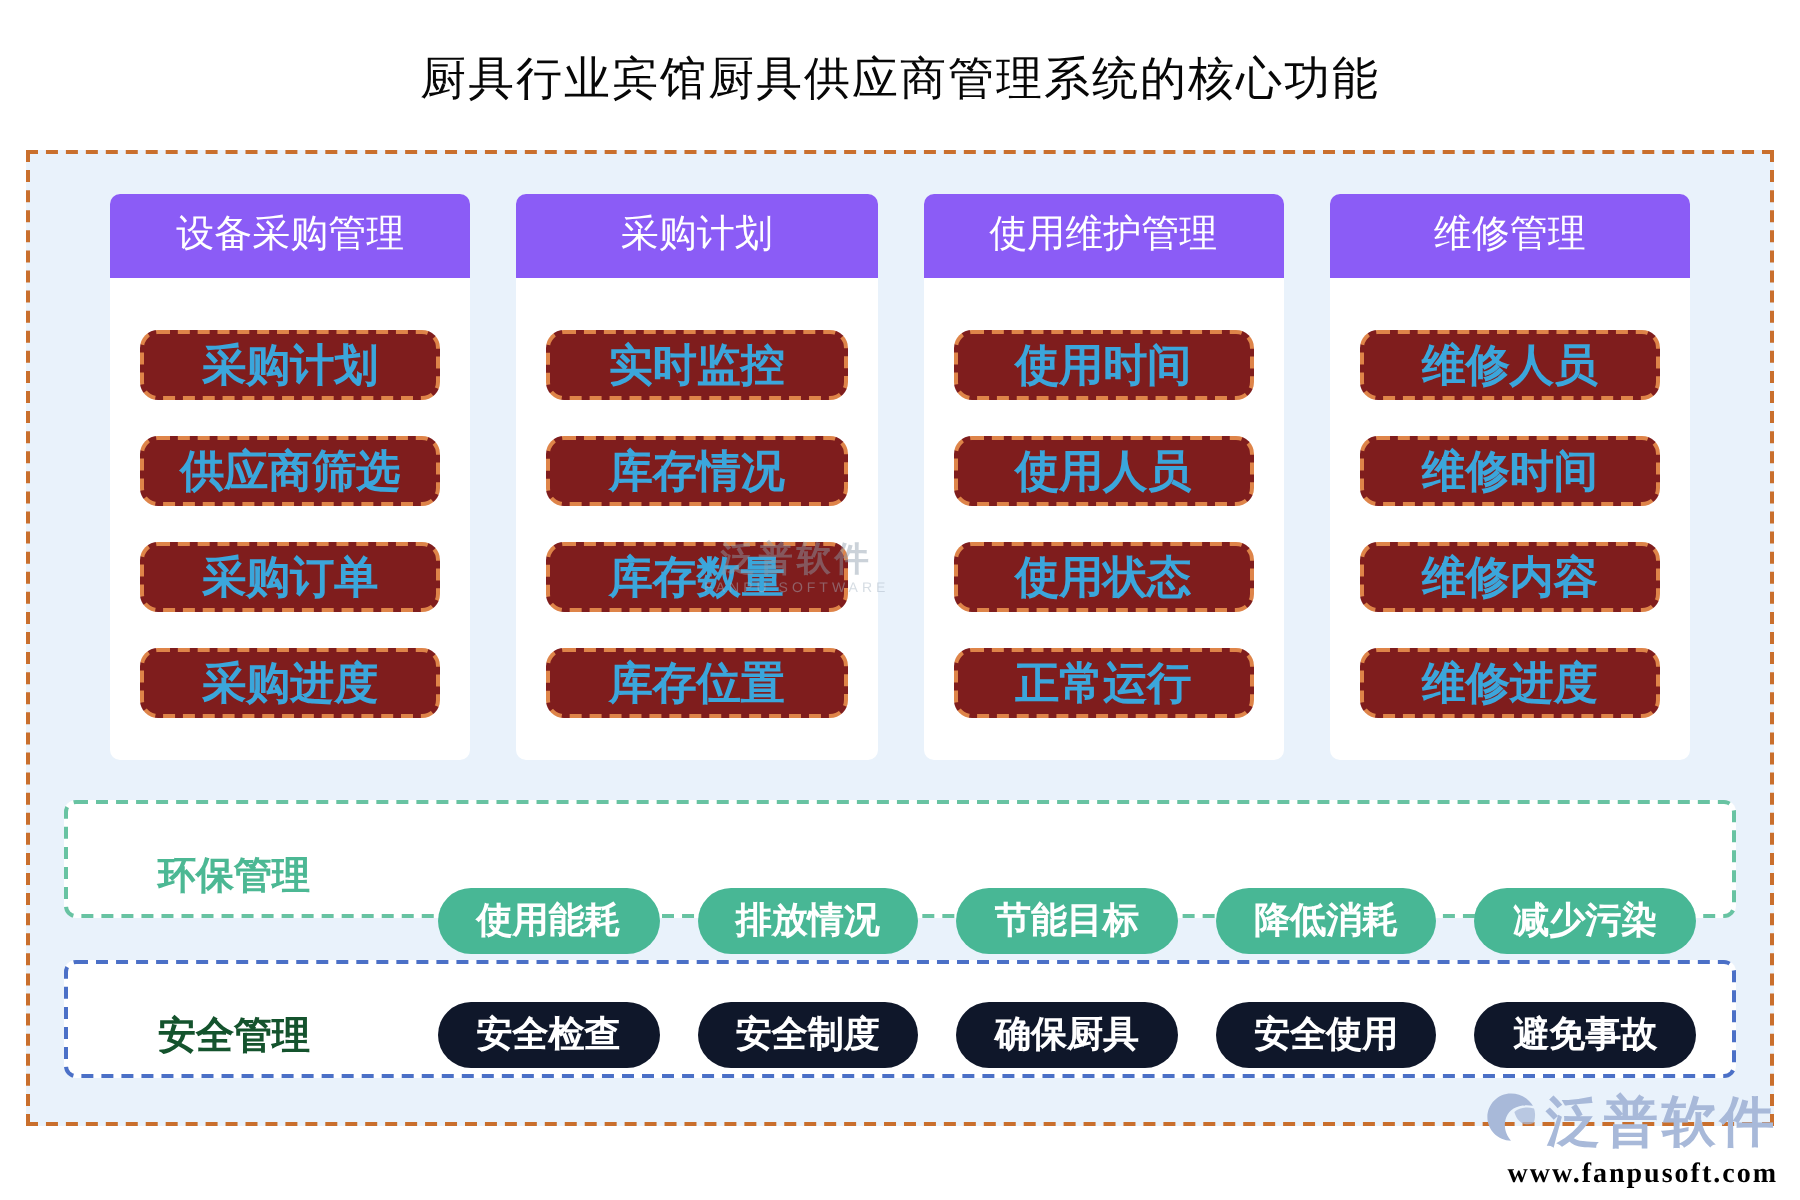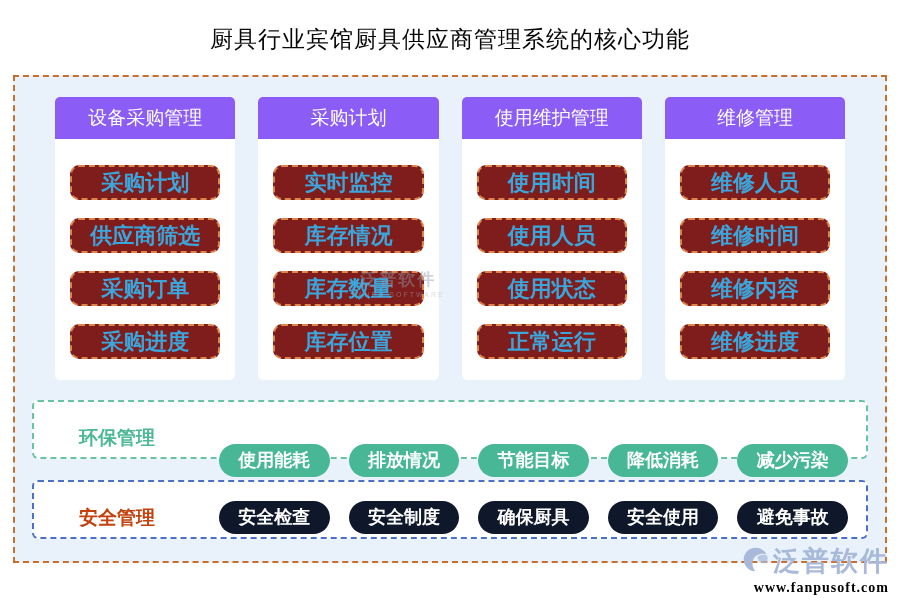--- a/index.html
+++ b/index.html
@@ -80,21 +80,21 @@
   .hrow.blue  { border: 2px dashed #4b70c7; margin-top: 21px; }
   .row-label {
     width: 118px;
     flex: none;
     text-align: center;
     font-size: 19px;
     font-weight: bold;
     margin-right: 24px;
   }
   .hrow.green .row-label { color: #4cb894; }
-  .hrow.blue  .row-label { color: #c2410c; }
+  .hrow.blue  .row-label { color: #14532d; }
   .pill {
     flex: 1;
     height: 33px;
     line-height: 33px;
     border-radius: 17px;
     text-align: center;
     color: #ffffff;
     font-size: 18px;
     font-weight: bold;
   }

